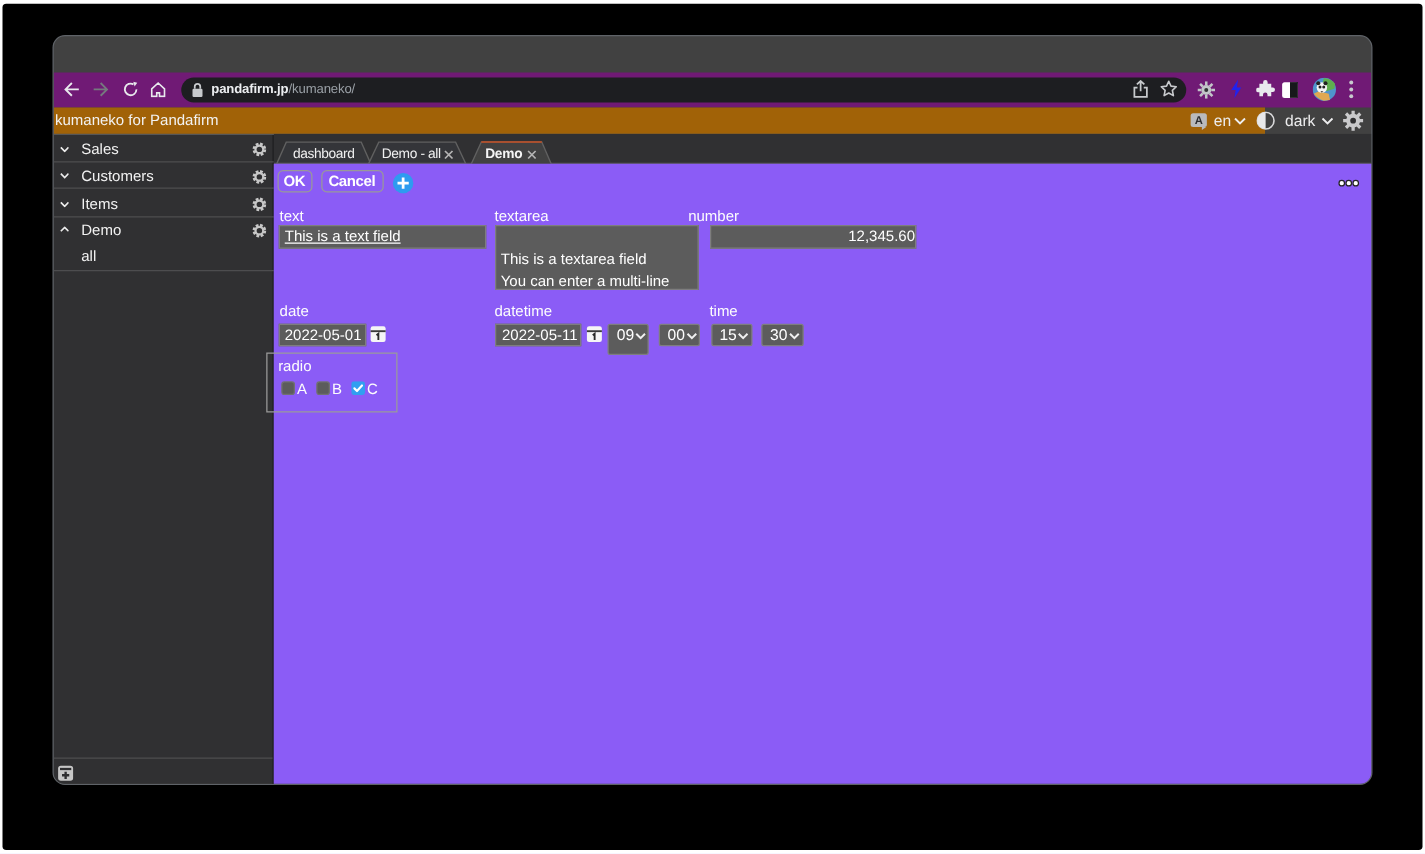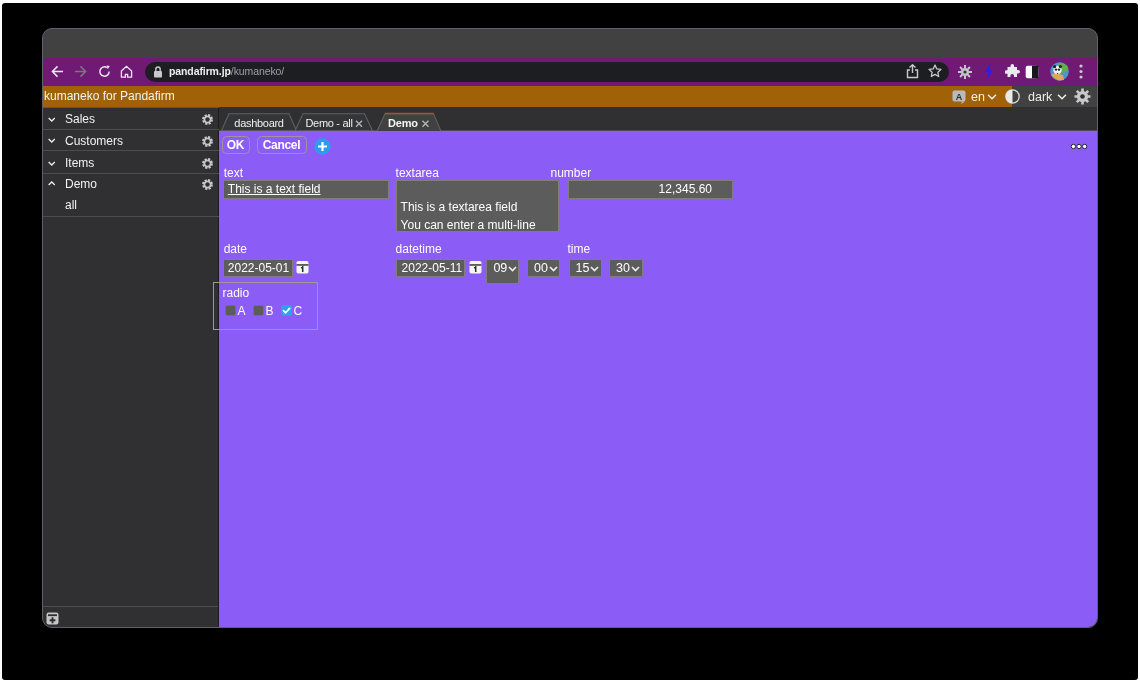--- a/index.html
+++ b/index.html
@@ -211,21 +211,21 @@
       <circle cx="9" cy="3.5" r="2.2" fill="#fff" stroke="#262626" stroke-width="1"></circle>
       <circle cx="14.6" cy="3.5" r="2.2" fill="#fff" stroke="#262626" stroke-width="1"></circle>
     </svg>
 
     <div class="lbl" style="left:5.2px;top:35.2px;">text</div>
     <div class="lbl" style="left:177.1px;top:35.2px;">textarea</div>
     <div class="lbl" style="left:332px;top:35.2px;">number</div>
 
     <div class="inp" style="left:4.3px;top:49.2px;width:166.2px;height:18.7px;line-height:16.7px;padding-left:4px;text-decoration:underline;">This is a text field</div>
     <div class="inp" style="left:177.1px;top:49.2px;width:163.8px;height:51.9px;line-height:17.6px;padding:18px 4px;">This is a textarea field<br>You can enter a multi-line<br>character string.</div>
-    <div class="inp" style="left:349px;top:49.2px;width:165.5px;height:18.7px;line-height:16.7px;padding-right:20px;text-align:right;">12,345.60</div>
+    <div class="inp" style="left:349px;top:49.2px;width:165.5px;height:18.7px;line-height:16.7px;padding-right:0;text-align:right;">12,345.60</div>
 
     <div class="lbl" style="left:5.2px;top:110.7px;">date</div>
     <div class="lbl" style="left:177.1px;top:110.7px;">datetime</div>
     <div class="lbl" style="left:349px;top:110.7px;">time</div>
 
     <div class="inp" style="left:4.3px;top:127.7px;width:70.6px;height:18.3px;line-height:16.3px;padding-left:4px;">2022-05-01</div>
     <svg class="abs" style="left:77.9px;top:129.2px;" width="13" height="14" viewBox="0 0 13 14">
         <use href="#cal"></use>
       </svg>
     <div class="inp" style="left:177.1px;top:127.7px;width:69.7px;height:18.3px;line-height:16.3px;padding-left:5px;">2022-05-11</div>

